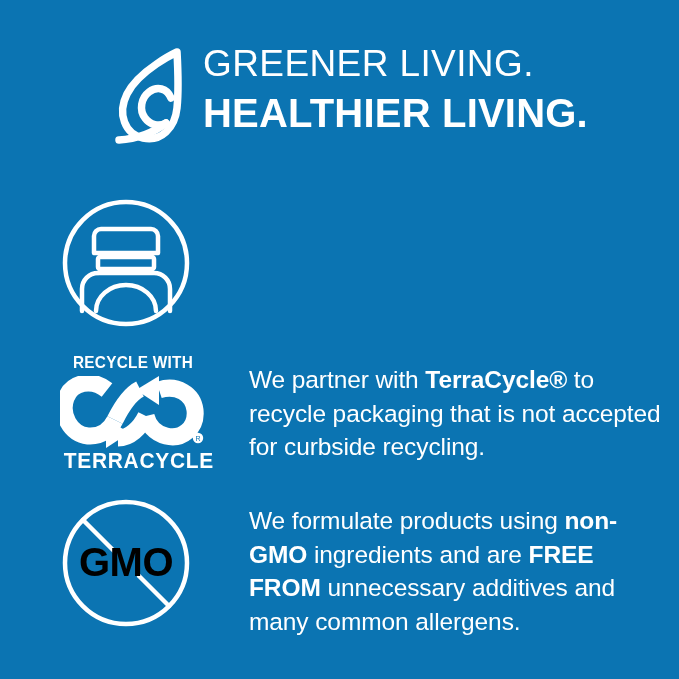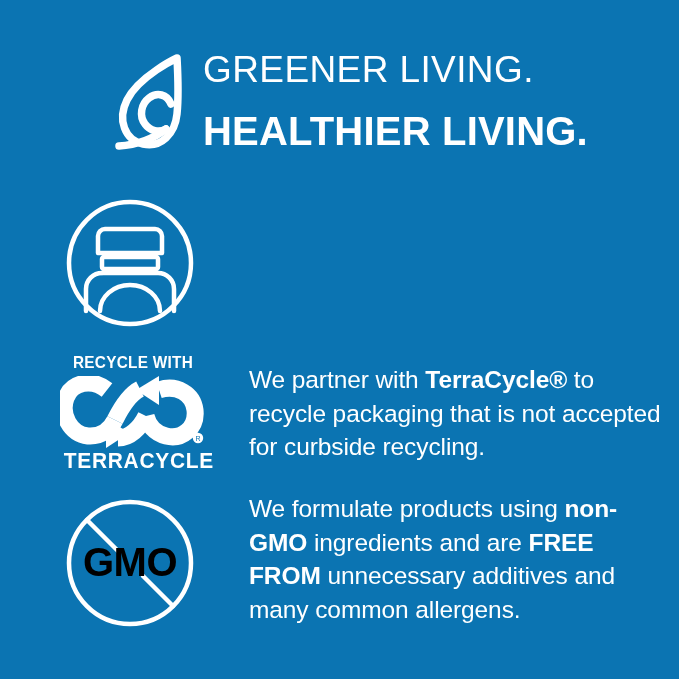--- a/index.html
+++ b/index.html
@@ -17,21 +17,21 @@
   .page {
     position: absolute;
     inset: 0;
     background: #0b74b2;
   }
 
   
   .header {
     position: absolute;
     left: 0;
-    top: 48px;
+    top: 42px;
     width: 556px;
     height: 110px;
     display: flex;
     align-items: center;
   }
   .leaf-icon {
     position: absolute;
     left: 103px;
     top: 2px;
     width: 100px;
@@ -51,36 +51,35 @@
     white-space: nowrap;
     color: #ffffff;
   }
   .headline-2 {
     font-size: 40px;
     font-weight: 700;
     letter-spacing: 0.2px;
     line-height: 46px;
     white-space: nowrap;
     color: #ffffff;
-    margin-top: 17px;
+    margin-top: 5px;
   }
 
   
   .row {
     position: absolute;
     left: 0;
     width: 679px;
   }
   .row-icon {
     position: absolute;
     left: 60px;
     width: 140px;
     display: flex;
     align-items: center;
-    justify-content: center;
   }
   .row-text {
     position: absolute;
     left: 249px;
     width: 420px;
     color: #ffffff;
     font-size: 24.5px;
     line-height: 33.5px;
     font-weight: 400;
     letter-spacing: -0.1px;
@@ -92,21 +91,21 @@
   #row-bottle   { top: 190px; height: 145px; }
   #row-terra    { top: 345px; height: 135px; }
   #row-gmo      { top: 490px; height: 145px; }
 
   #row-bottle .row-icon { top: 0px;  height: 145px; }
   #row-terra  .row-icon { top: 0px;  height: 135px; }
   #row-gmo    .row-icon { top: 0px;  height: 145px; }
 
   #row-bottle .row-text { top: 24px; }
   #row-terra  .row-text { top: 18px; }
-  #row-gmo    .row-text { top: 2px; }
+  #row-gmo    .row-text { top: 14px; }
 
   
   .terra-logo {
     position: relative;
     width: 146px;
     height: 122px;
   }
   .terra-top, .terra-bottom {
     position: absolute;
     left: 0;

